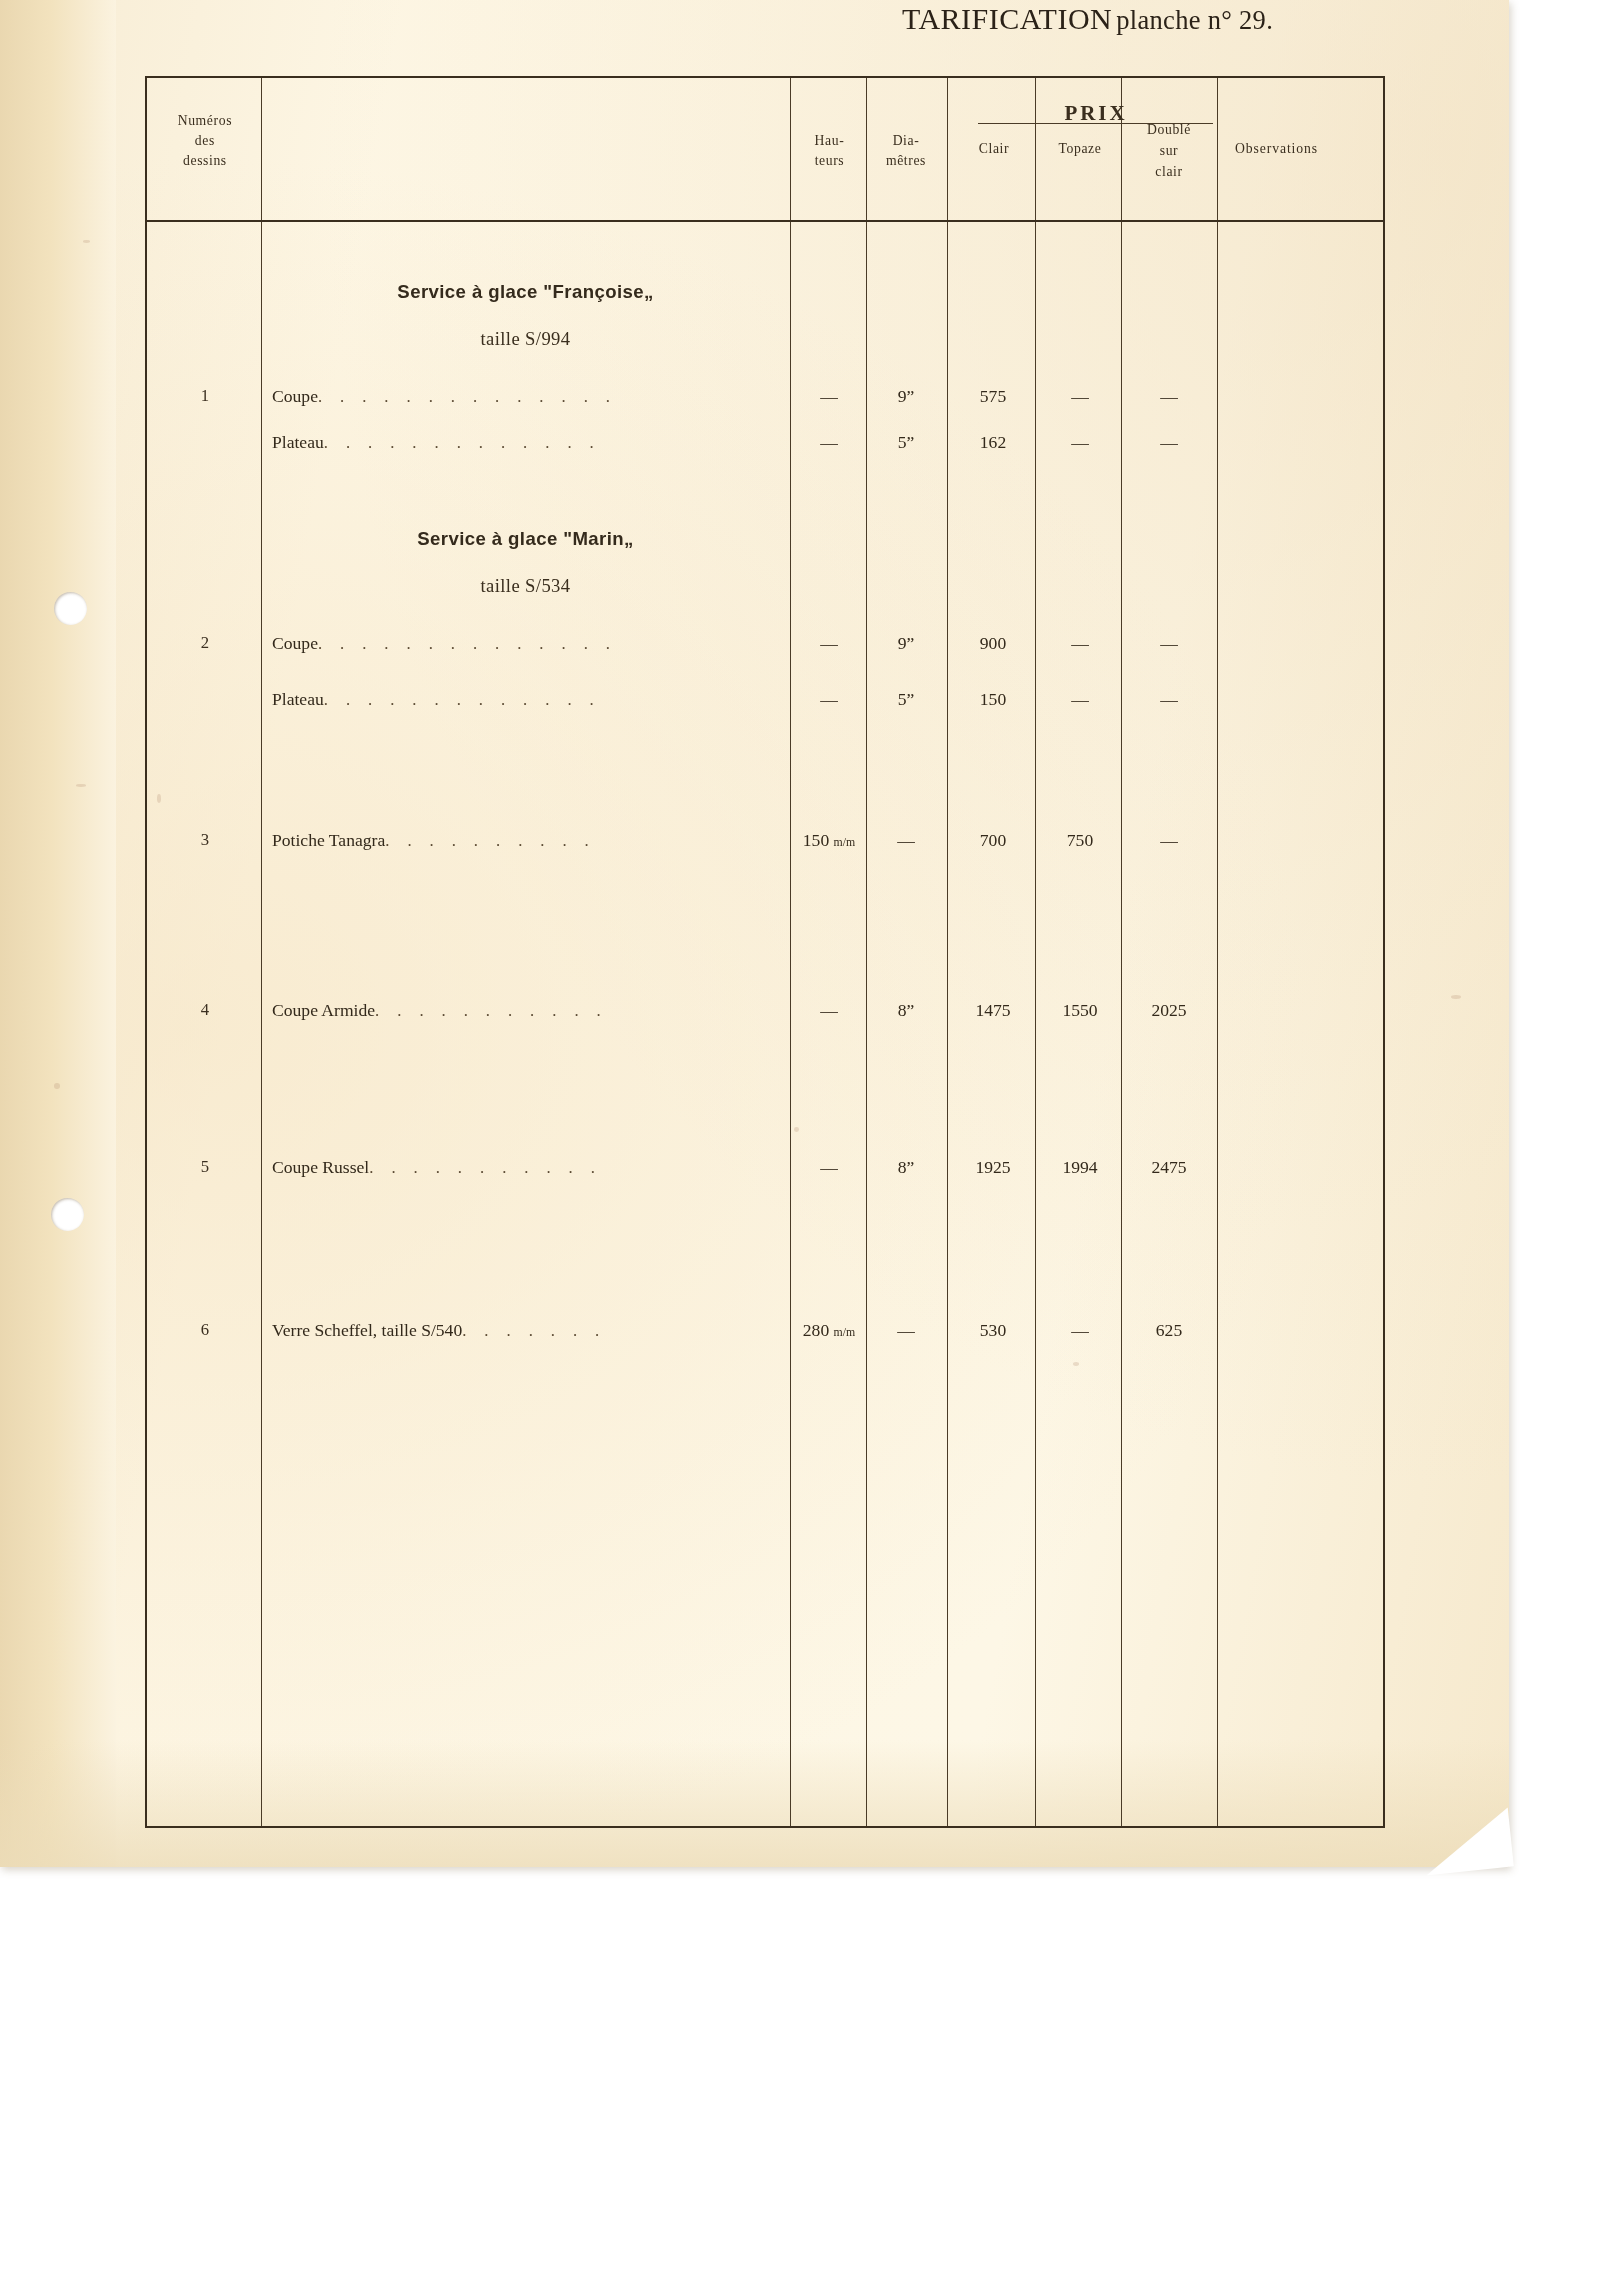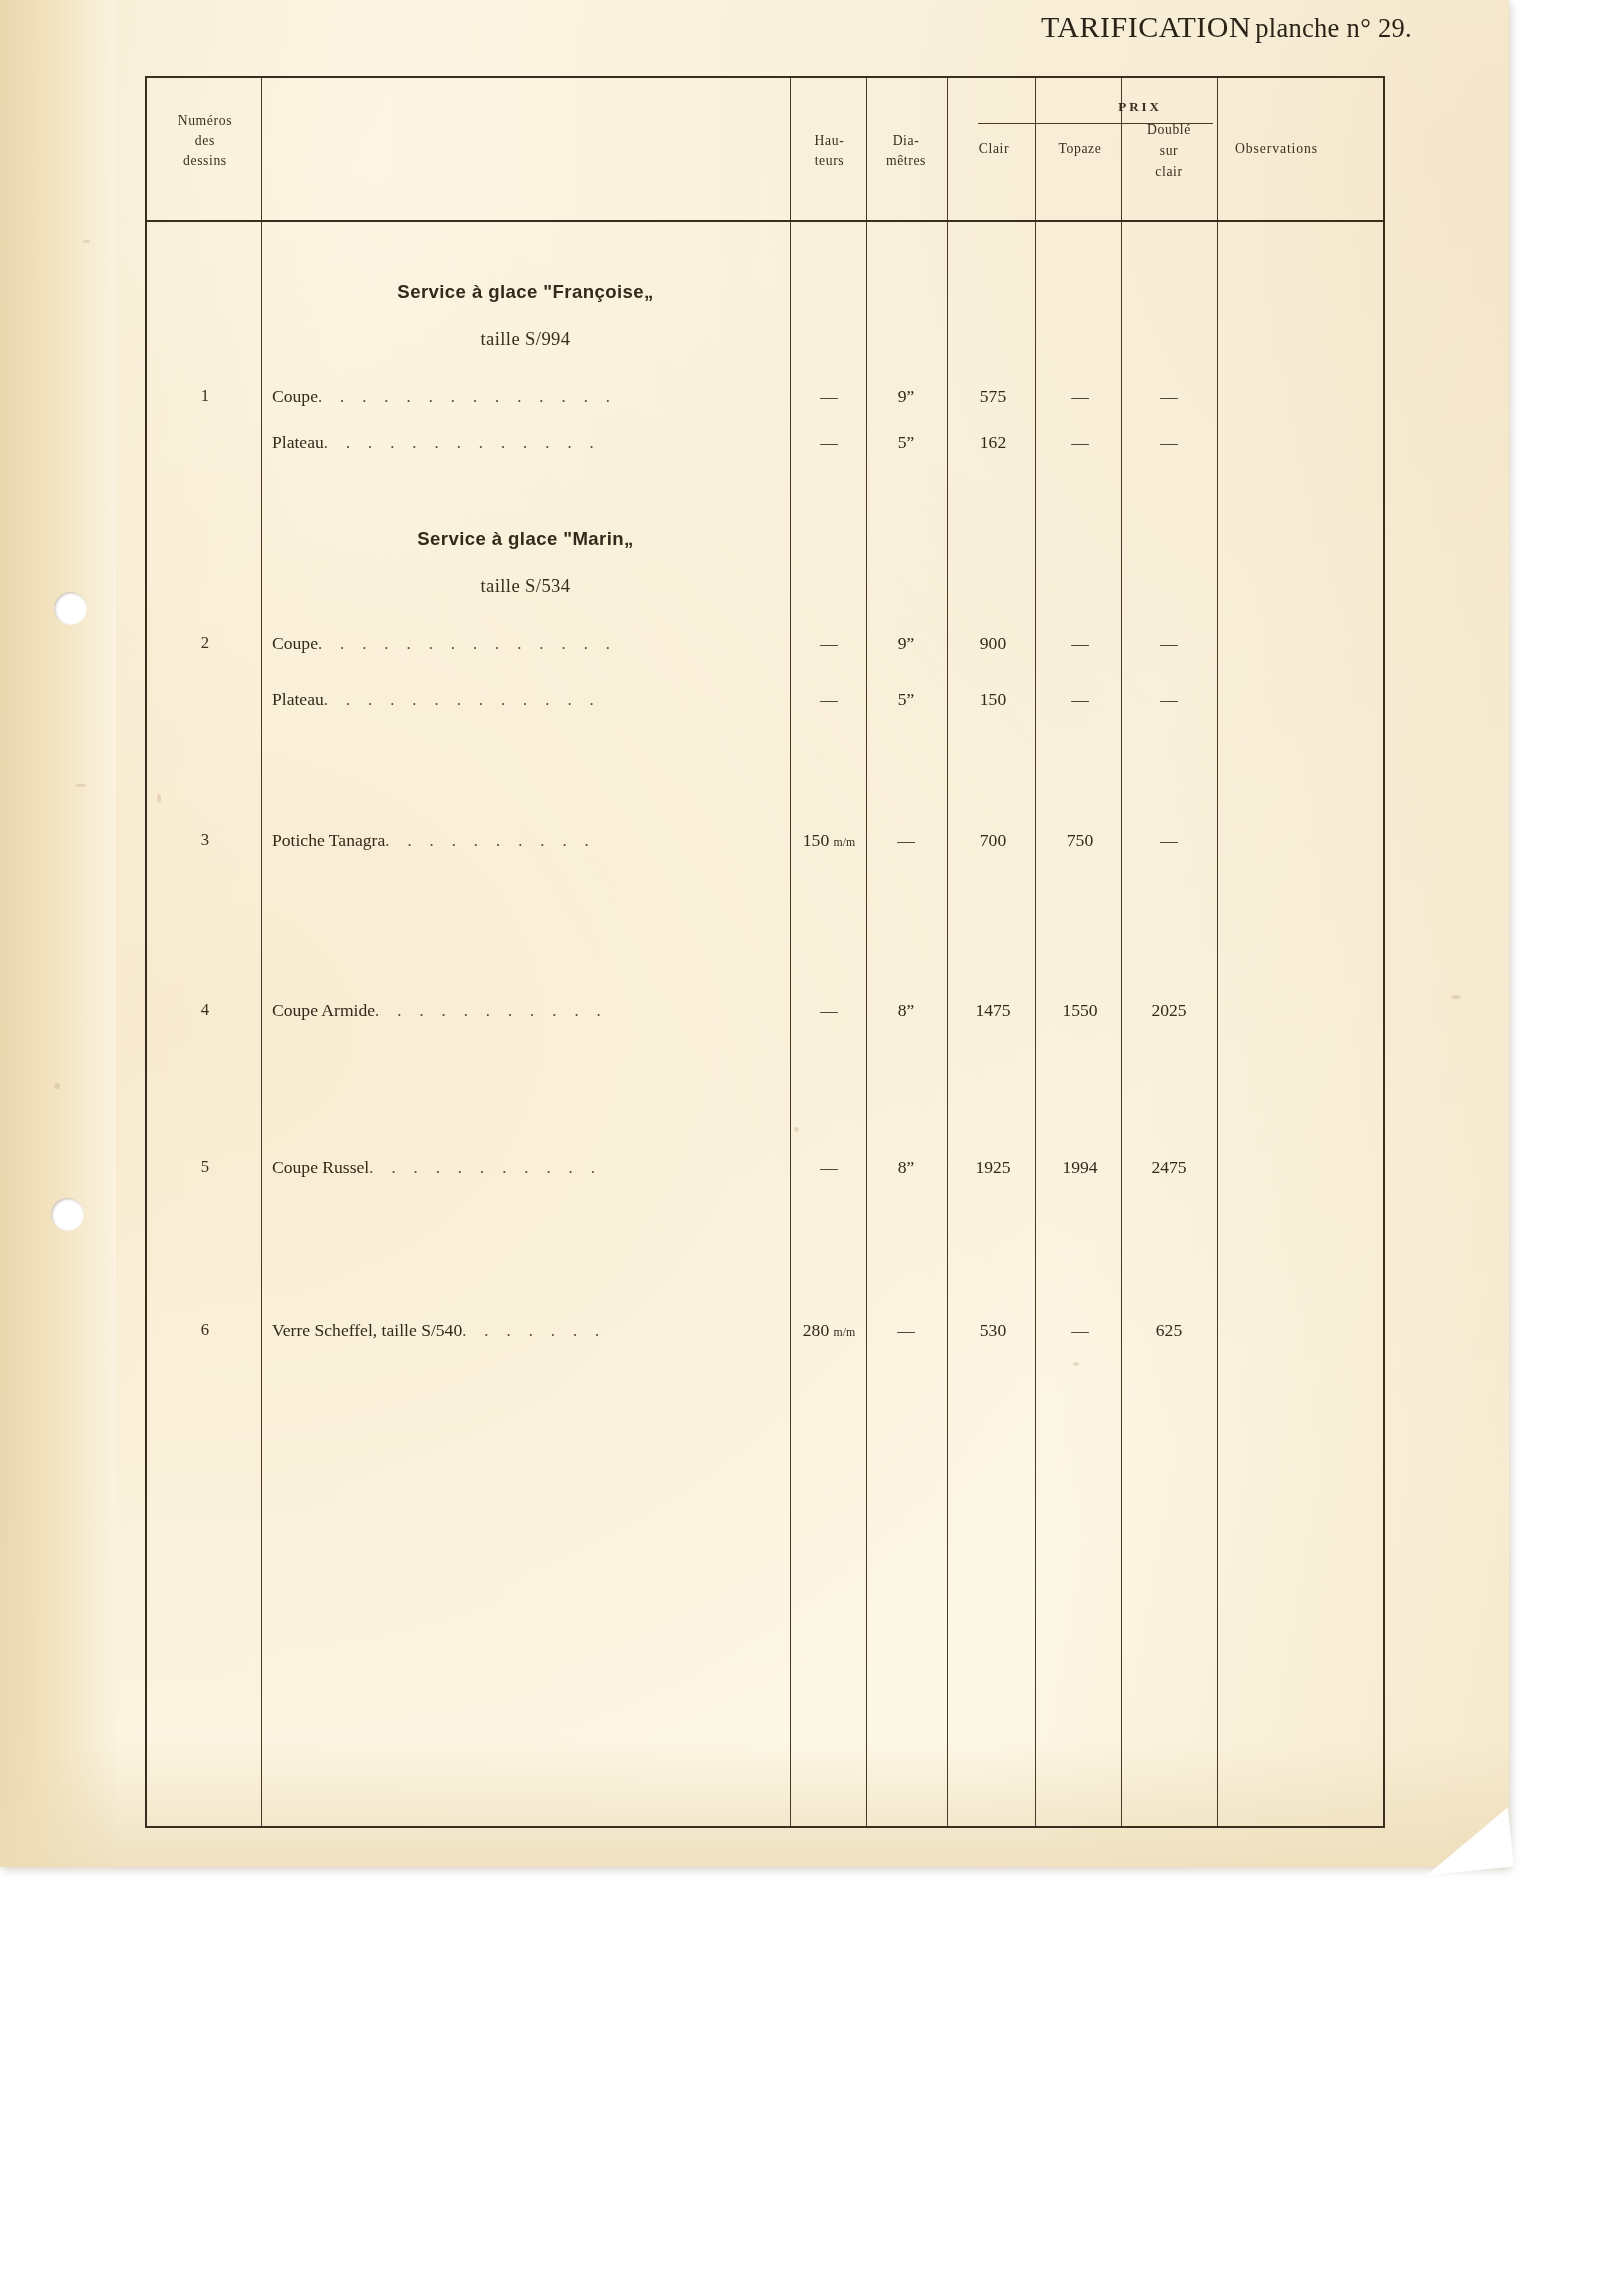--- a/index.html
+++ b/index.html
@@ -65,23 +65,22 @@
   .speck {
     position: absolute;
     background: rgba(180,140,110,0.25);
     border-radius: 50%;
   }
 
   
   #heading {
     position: absolute;
     left: 902px;
-    top: 10px;
+    top: 2px;
     width: 510px;
-    text-align: right;
     color: #2b2218;
     white-space: nowrap;
   }
   #heading .big {
     font-size: 30px;
     letter-spacing: 0.5px;
   }
   #heading .sub {
     font-size: 26.5px;
     letter-spacing: 0.3px;
@@ -124,21 +123,21 @@
   }
   #ch-numeros { left: 3.9px; top: 33px; width: 108px; }
   #ch-design {
     left: 114px; top: 57px; width: 529px;
     font-size: 19.6px; letter-spacing: 3.4px;
   }
   #ch-haut { left: 647px; top: 53px; width: 71px; }
   #ch-diam { left: 721px; top: 53px; width: 76px; }
   #ch-prix {
     left: 802px; top: 19.6px; width: 294px;
-    font-size: 13px; letter-spacing: 2.9px; font-weight: bold; padding-left: 44px;
+    font-size: 21px; letter-spacing: 2.9px; font-weight: bold;
   }
   #prix-rule {
     position: absolute;
     left: 831px; top: 45px;
     width: 235px; height: 1px;
     background: #4a3b27;
   }
   #ch-clair { left: 804px; top: 61px; width: 86px; }
   #ch-topaze { left: 890px; top: 61px; width: 86px; }
   #ch-double { left: 976px; top: 41px; width: 92px; line-height: 1.55; }

